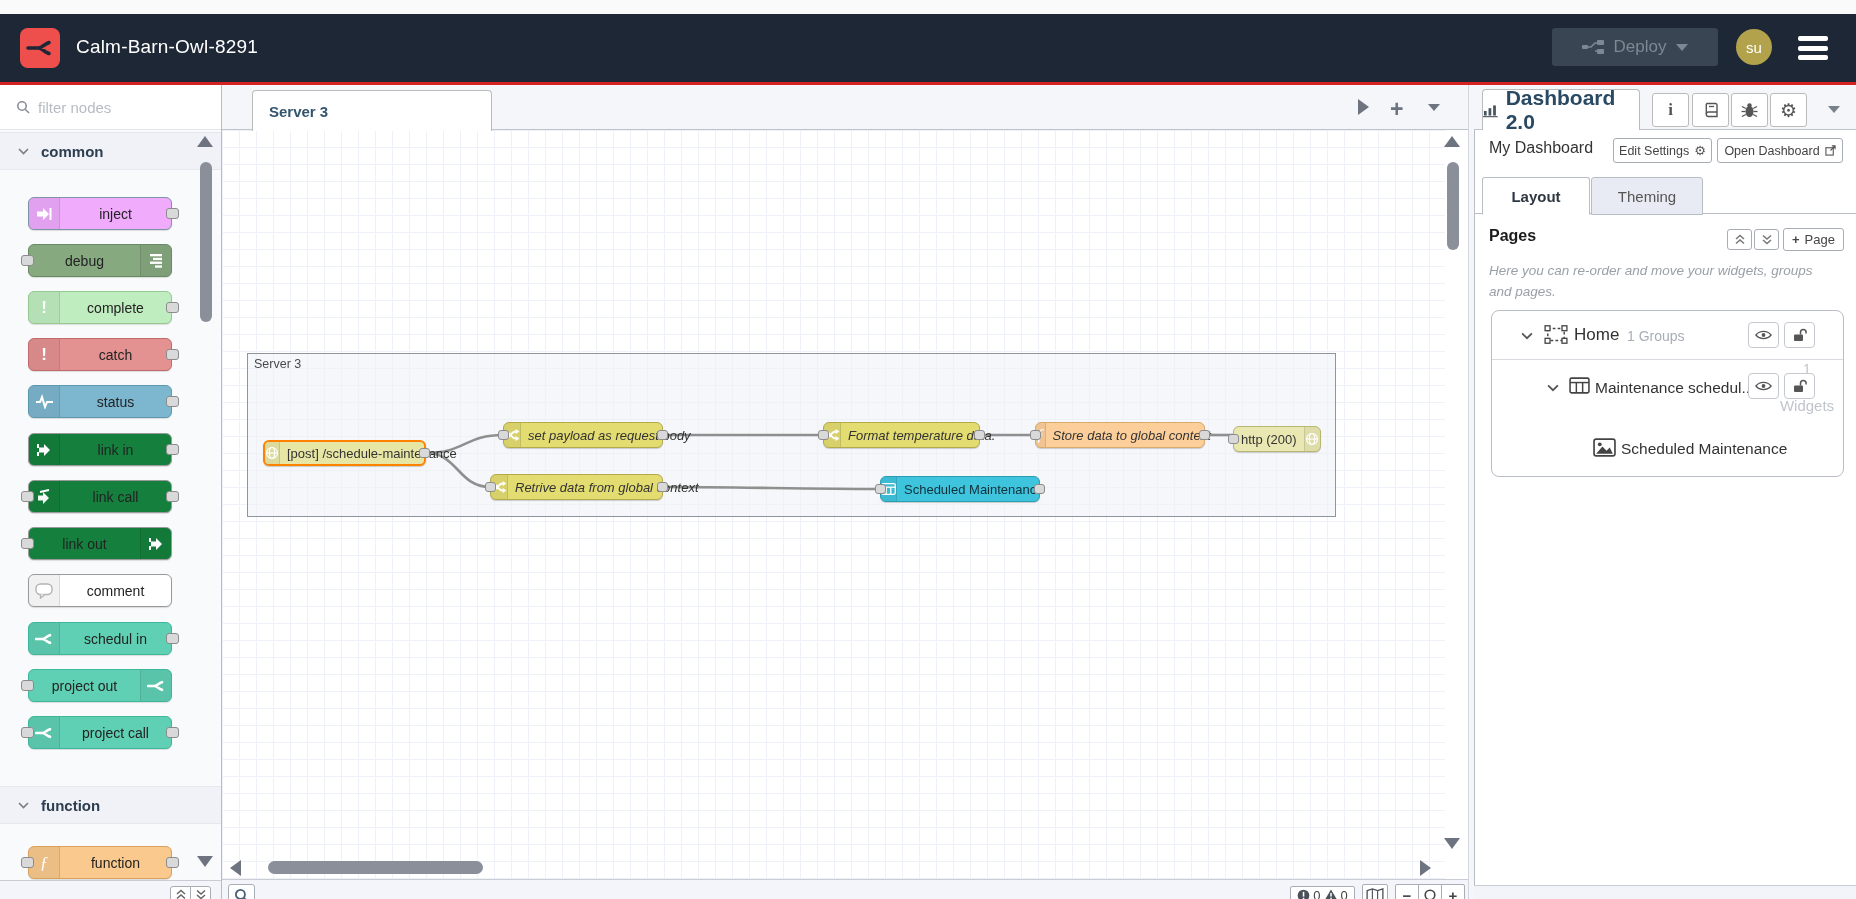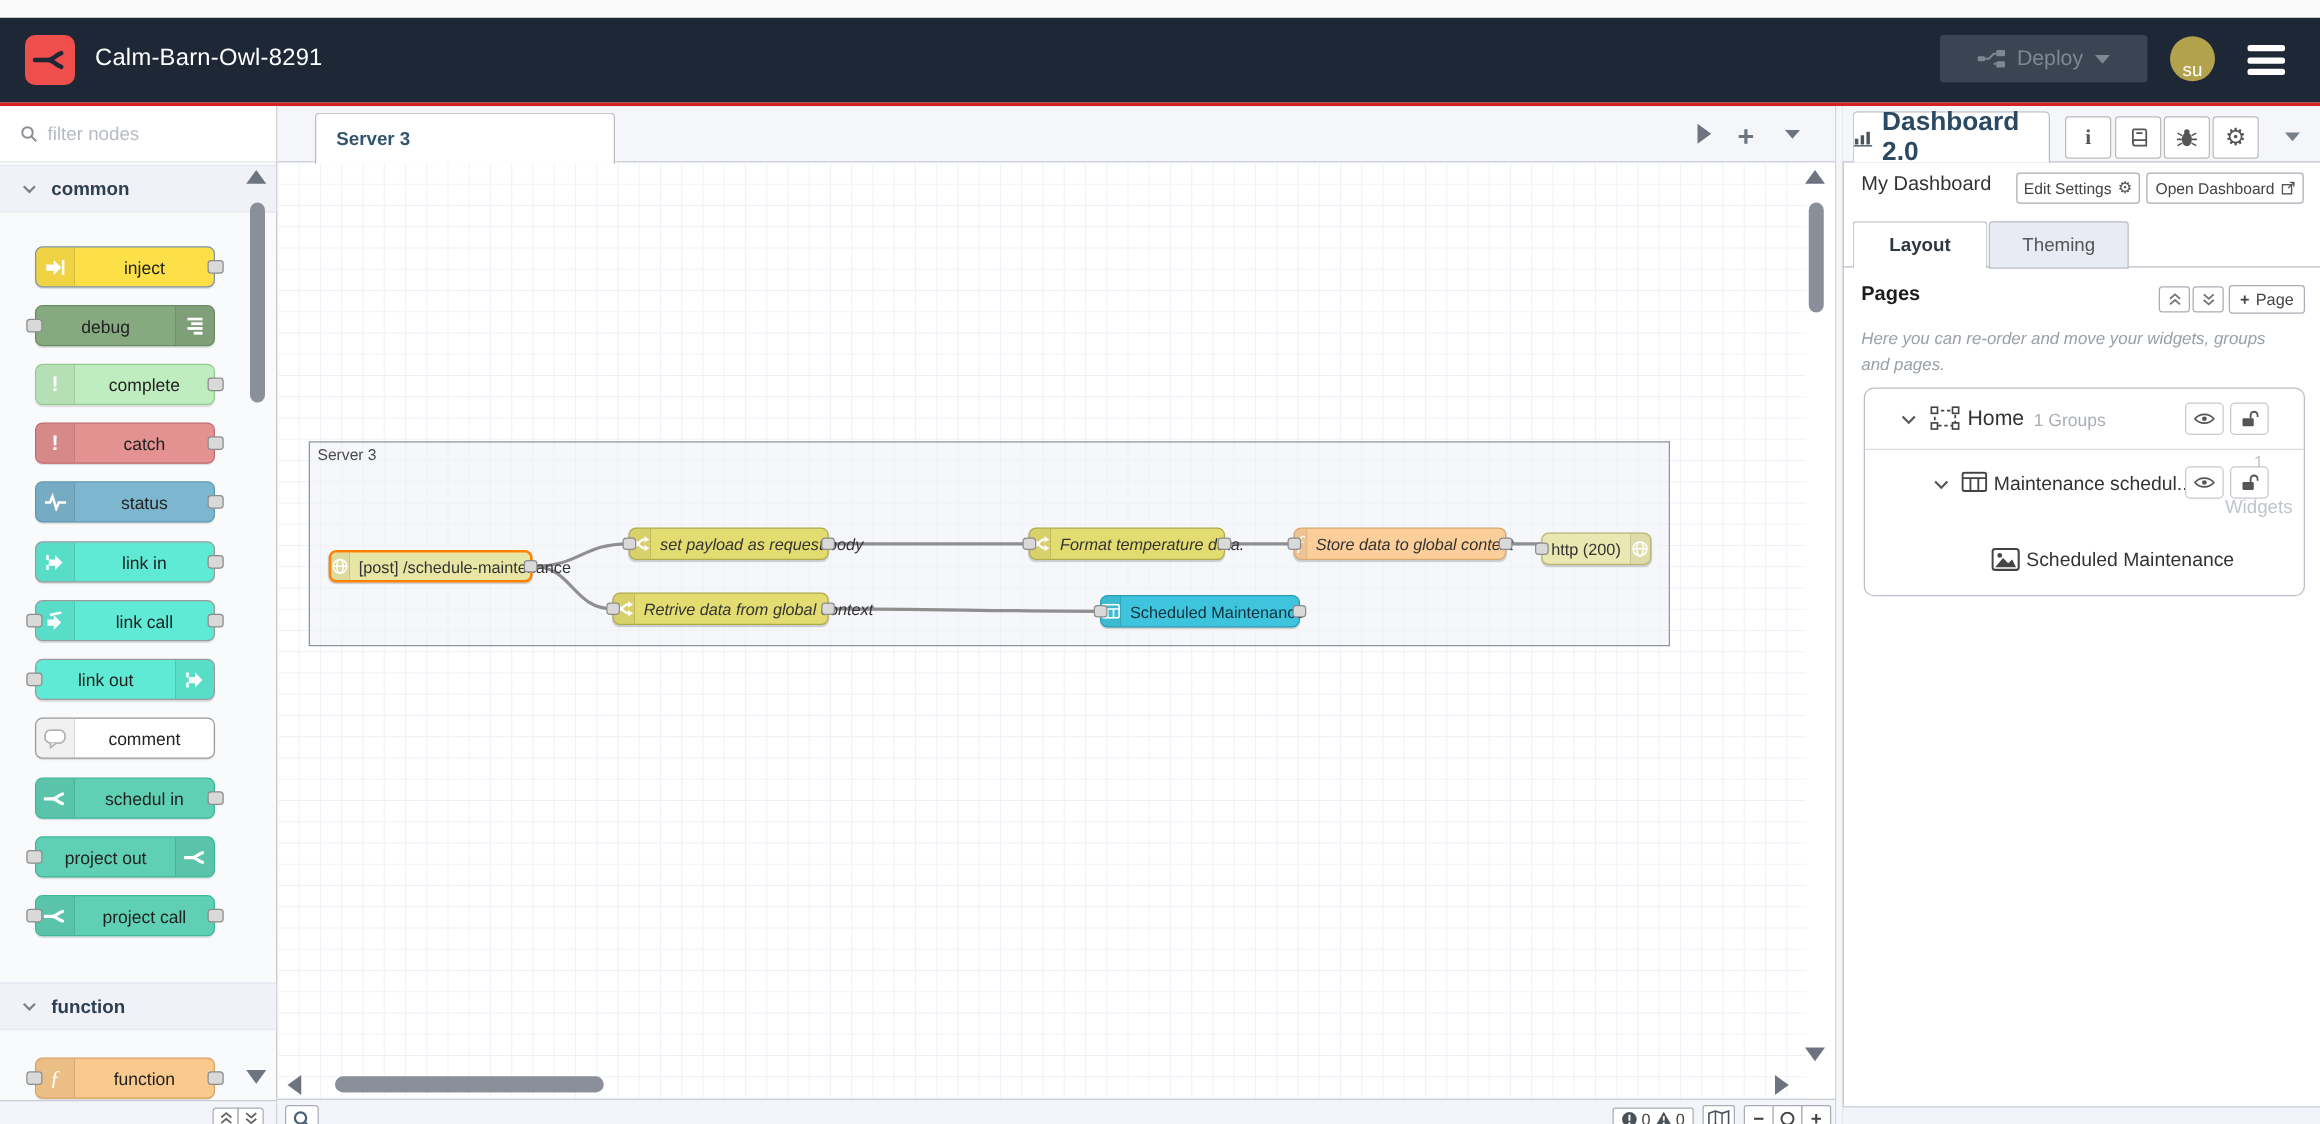--- a/index.html
+++ b/index.html
@@ -7,43 +7,43 @@
   #app { position:relative; width:1856px; height:899px; overflow:hidden; background:#fff;margin-top:14px; }
   .abs { position:absolute; }
 
   
   .header { left:0; top:0; width:1856px; height:68px; background:#1d2736; }
   .accent { left:0; top:68px; width:1856px; height:3px; background:#d42121; }
   .logo { left:20px; top:14px; width:40px; height:40px; background:#ee4f4d; border-radius:8px; display:flex; align-items:center; justify-content:center; }
   .apptitle { left:76px; top:22px; color:#fff; font-size:19px; letter-spacing:.2px; }
   .deploy { left:1552px; top:14px; width:166px; height:38px; background:#3a4553; border-radius:3px; display:flex; align-items:center; justify-content:center; gap:10px; color:#7e8894; font-size:17px; }
   .caret-d { width:0; height:0; border-left:6px solid transparent; border-right:6px solid transparent; border-top:7px solid #7e8894; }
-  .avatar { left:1736px; top:15px; width:36px; height:36px; border-radius:50%; background:#b2a24c; color:#fff; font-size:15px; display:flex; align-items:flex-end; justify-content:center; }
+  .avatar { left:1736px; top:15px; width:36px; height:36px; border-radius:50%; background:#b2a24c; color:#fff; font-size:15px; display:flex; align-items:center; justify-content:center; }
   .burger { left:1798px; top:22px; width:30px; height:24px; display:flex; flex-direction:column; justify-content:space-between; cursor:pointer; }
   .burger div { height:5px; background:#fff; border-radius:2px; }
 
   
   .palette { left:0; top:71px; width:222px; height:828px; background:#f9fafc; border-right:1px solid #bbb; }
   .filter-row { left:0; top:71px; width:221px; height:45px; background:#fff; border-bottom:1px solid #e3e5ea; display:flex; align-items:center; padding-left:16px; gap:8px; }
   .filter-row input { border:none; outline:none; font-size:15px; color:#444; width:150px; background:transparent; font-family:"Liberation Sans",sans-serif; }
   .filter-row input::placeholder { color:#b7bcc4; }
   .cat-h { left:0; width:221px; height:38px; background:#f1f2f8; border-top:1px solid #e6e8ee; border-bottom:1px solid #e6e8ee; display:flex; align-items:center; gap:12px; padding-left:18px; }
   .cat-h span { font-size:15px; font-weight:bold; color:#2c3e50; }
   .pi { left:28px; width:144px; height:33px; border:1px solid; border-radius:6px; display:flex; align-items:stretch; box-shadow:0 1px 1px rgba(0,0,0,.12); cursor:grab; background-clip:padding-box; }
   .pi .ic { width:31px; display:flex; align-items:center; justify-content:center; background:rgba(0,0,0,.055); border-right:1px solid rgba(0,0,0,.1); border-radius:5px 0 0 5px; }
   .pi .ic.r { order:2; border-right:none; border-left:1px solid rgba(0,0,0,.1); border-radius:0 5px 5px 0; }
   .pi .lb { flex:1; display:flex; align-items:center; justify-content:center; font-size:14px; color:#222; }
   .pp { position:absolute; width:13px; height:11px; background:#d9d9d9; border:1px solid #8c8c8c; border-radius:3px; top:50%; margin-top:-6px; }
   .pp.l { left:-8px; } .pp.r { right:-8px; }
-  .c-inject { background:#fde047; border-color:#7d93a8; }
+  .c-inject { background:#f0abfc; border-color:#7d93a8; }
   .c-debug { background:#87a980; border-color:#6a8a64; }
   .c-complete { background:#c0edc0; border-color:#95c98f; }
   .c-catch { background:#e49191; border-color:#c06a6a; }
   .c-status { background:#7db7cf; border-color:#5e98ae; }
-  .c-link { background:#5eead4; border-color:#9a9a9a; }
+  .c-link { background:#15803d; border-color:#9a9a9a; }
   .c-comment { background:#ffffff; border-color:#9a9a9a; }
   .c-project { background:#5fd0b4; border-color:#3eb69a; }
   .c-function { background:#f9c98e; border-color:#d9a05e; }
   .bang { color:#fff; font-weight:bold; font-size:17px; }
   .fglyph { color:#fff; font-family:"Liberation Serif",serif; font-style:italic; font-size:17px; }
 
   
   .tri { width:0; height:0; }
   .tri.up { border-left:8px solid transparent; border-right:8px solid transparent; border-bottom:11px solid #6d7480; }
   .tri.dn { border-left:8px solid transparent; border-right:8px solid transparent; border-top:11px solid #6d7480; }

